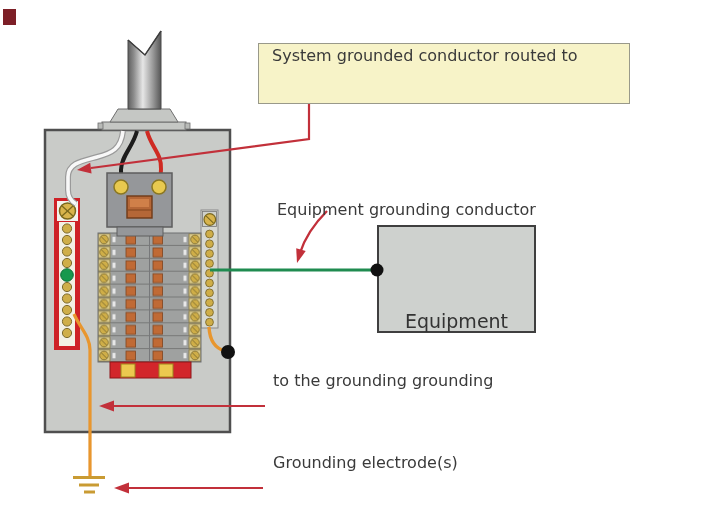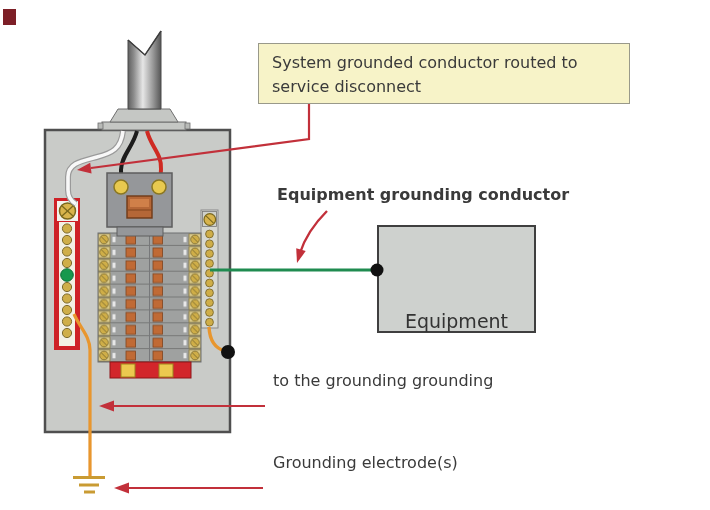--- a/index.html
+++ b/index.html
@@ -3,22 +3,22 @@
 <meta charset="utf-8">
 <style>
   html,body{margin:0;padding:0;background:#ffffff;}
   .stage{position:relative;width:710px;height:510px;background:#ffffff;overflow:hidden;
          font-family:"DejaVu Sans","Liberation Sans",sans-serif;color:#3a3a3a;}
   .stage svg{position:absolute;left:0;top:0;}
   .txt{position:absolute;font-size:16px;color:#3a3a3a;}
   .nowrap{white-space:nowrap;display:block;}
   .note{position:absolute;left:258px;top:43px;width:372px;height:61px;
         box-sizing:border-box;background:#f7f3c8;border:1px solid #99998a;
-        padding:7px 0 0 13px;font-size:16px;line-height:24px;color:#3a3a3a;}
-  .eqg-label{left:277px;top:185px;font-weight:bold;}
+        padding:0 0 0 13px;font-size:16px;line-height:24px;color:#3a3a3a;}
+  .eqg-label{left:277px;top:200px;}
   .equipment-label{position:absolute;left:378px;top:226px;width:157px;height:106px;
         display:flex;align-items:flex-end;justify-content:center;font-size:19px;color:#333;}
   .gec-note{left:273px;top:369px;line-height:23px;}
   .ge-label{left:273px;top:453px;}
 </style>
 </head>
 <body>
 
 <div class="stage">
 
@@ -160,21 +160,20 @@
     </g>
     <g>
       <line x1="263" y1="488" x2="127" y2="488" stroke-width="2.2" stroke="#c2303a"></line>
       <polygon points="114,488 129,482.5 129,493.5" fill="#c2303a"></polygon>
     </g>
   </g>
 </svg>
 
 <div class="note">
   <span class="nowrap">System grounded conductor routed to</span>
-  <span class="nowrap">service disconnect</span>
 </div>
 
 <div class="txt eqg-label">Equipment grounding conductor</div>
 
 <div class="equipment-label">
   <span>Equipment</span>
 </div>
 
 <div class="txt gec-note">
   <span class="nowrap">to the grounding grounding</span>

